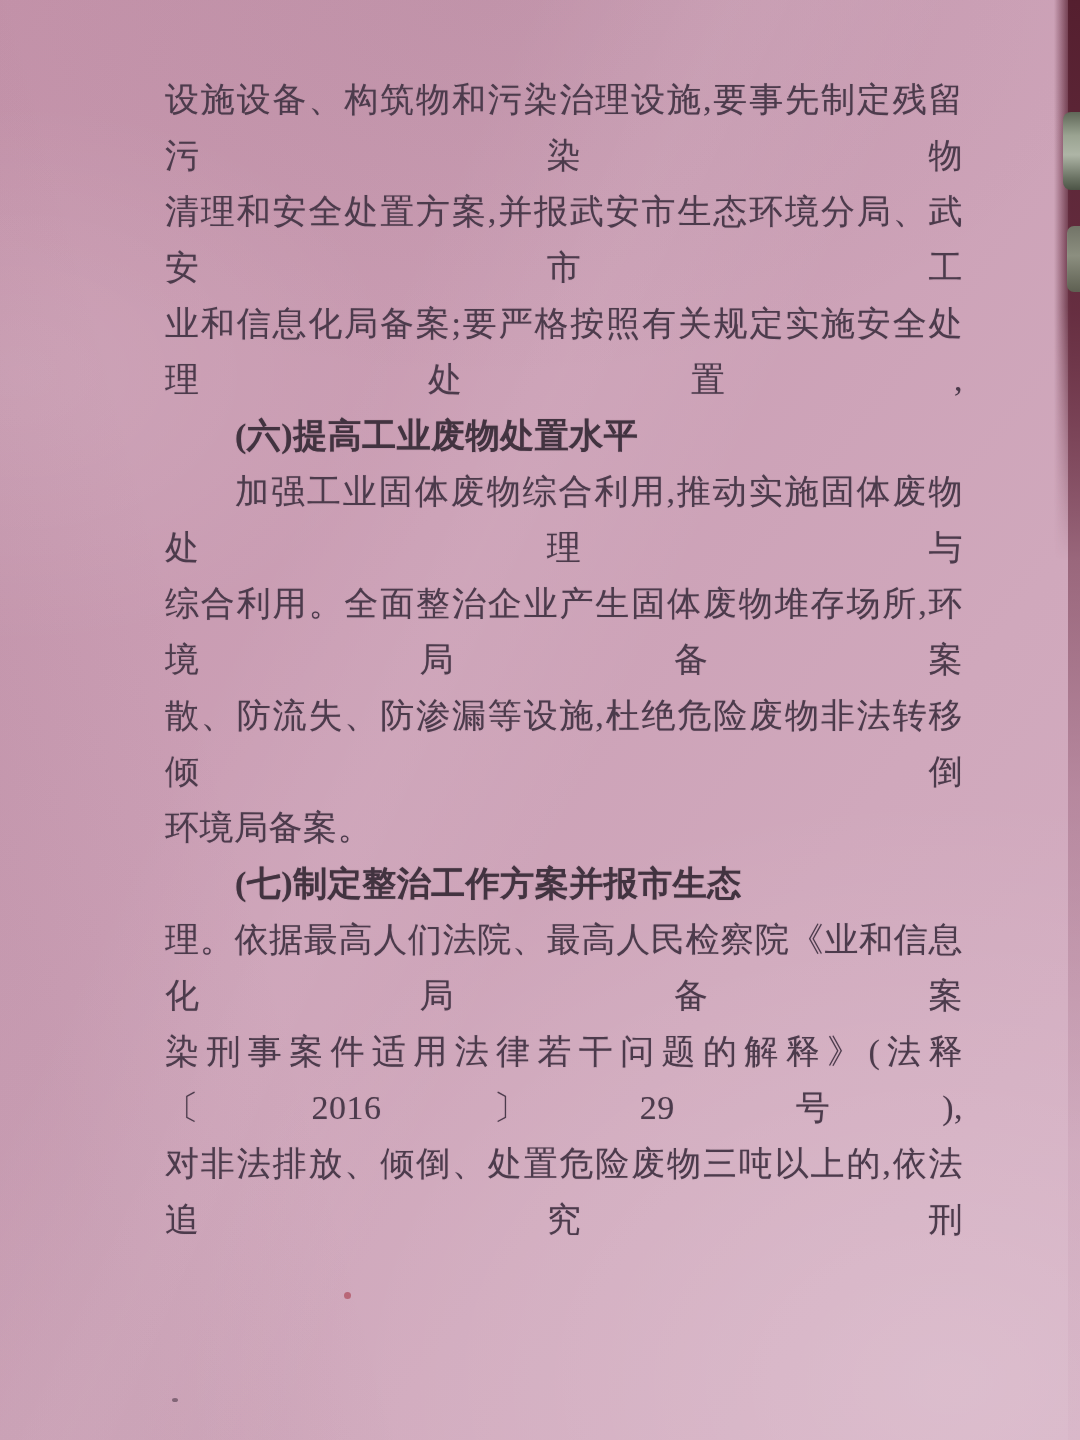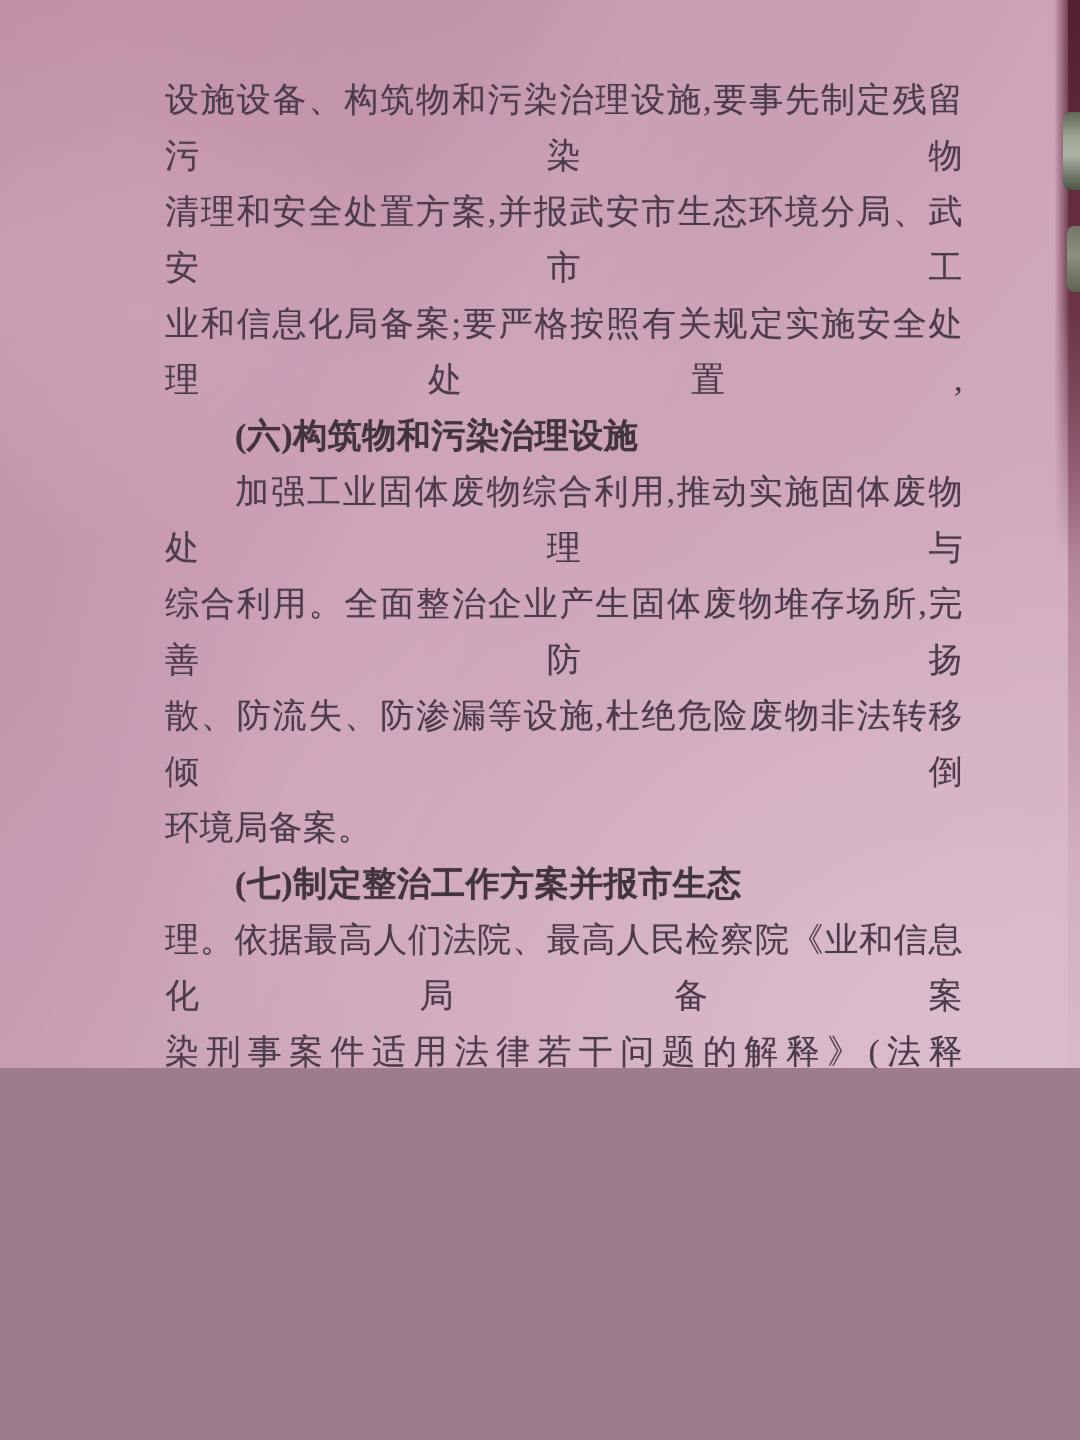--- a/index.html
+++ b/index.html
@@ -3,21 +3,21 @@
 <meta charset="utf-8">
 <style>
   html, body {
     margin: 0;
     padding: 0;
     background: #9e7b8d;
   }
   .photo {
     position: relative;
     width: 1080px;
-    height: 1068px;
+    height: 1440px;
     overflow: hidden;
     background:
       radial-gradient(1250px 950px at 88% 96%, rgba(255,255,255,0.20), rgba(255,255,255,0) 62%),
       radial-gradient(700px 500px at 2% 26%, rgba(255,255,255,0.10), rgba(255,255,255,0) 55%),
       radial-gradient(1100px 650px at 45% 0%, rgba(60,20,40,0.05), rgba(60,20,40,0) 60%),
       linear-gradient(128deg, #c493aa 0%, #cb9fb5 38%, #d0a8bc 68%, #d4aec2 100%);
   }
   
   .crease {
     position: absolute;
@@ -115,23 +115,23 @@
 </head>
 <body>
 
 <div class="photo">
   <div class="crease"></div>
 
   <div class="text-block">
     <div class="line">设施设备、构筑物和污染治理设施,要事先制定残留污染物</div>
     <div class="line">清理和安全处置方案,并报武安市生态环境分局、武安市工</div>
     <div class="line">业和信息化局备案;要严格按照有关规定实施安全处理处置,</div>
-    <div class="line heading">(六)构筑物和污染治理设施</div>
+    <div class="line heading">(六)提高工业废物处置水平</div>
     <div class="line indent">加强工业固体废物综合利用,推动实施固体废物处理与</div>
-    <div class="line">综合利用。全面整治企业产生固体废物堆存场所,完善防扬</div>
+    <div class="line">综合利用。全面整治企业产生固体废物堆存场所,环境局备案</div>
     <div class="line">散、防流失、防渗漏等设施,杜绝危险废物非法转移倾倒</div>
     <div class="line end">环境局备案。</div>
     <div class="line heading">(七)制定整治工作方案并报市生态</div>
     <div class="line">理。依据最高人们法院、最高人民检察院《业和信息化局备案</div>
     <div class="line">染刑事案件适用法律若干问题的解释》(法释〔2016〕29 号),</div>
     <div class="line">对非法排放、倾倒、处置危险废物三吨以上的,依法追究刑</div>
 
   </div>
 
   <div class="edge-dark-top"></div>

